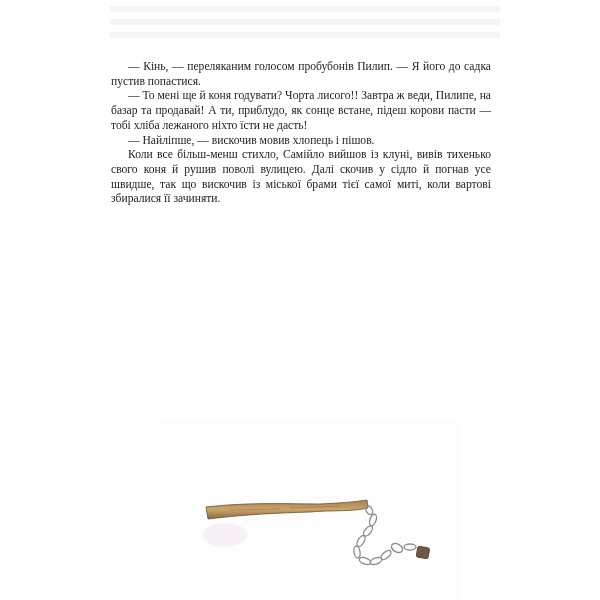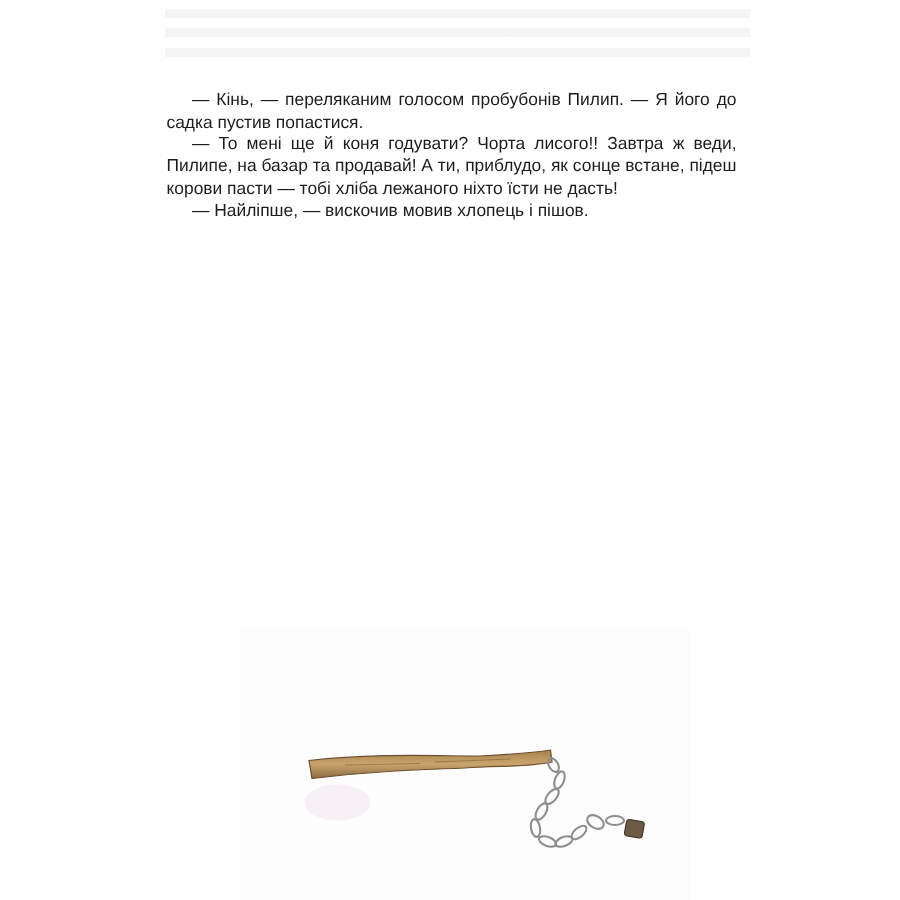--- a/index.html
+++ b/index.html
@@ -5,38 +5,39 @@
     html, body { margin: 0; padding: 0; background: #ffffff; }
     body { width: 600px; height: 600px; position: relative; overflow: hidden; }
     .page { position: absolute; left: 0; top: 0; width: 600px; height: 600px; background: #ffffff; }
     .bleed {
       position: absolute; left: 110px; top: 6px; width: 390px; height: 34px;
       opacity: 0.06;
       background: repeating-linear-gradient(180deg, #555 0 6px, transparent 6px 13px);
     }
     .text {
       position: absolute; left: 111px; top: 60px; width: 380px;
-      font-family: Liberation Sans, sans-serif;
+      font-family: Liberation Serif, serif;
       font-size: 11.6px; line-height: 14.7px; color: #1c1c1c;
       text-align: justify;
     }
     .text p { margin: 0; text-indent: 17px; }
     .illustration { position: absolute; left: 160px; top: 420px; width: 300px; height: 180px; }
     .illus-bg { position: absolute; left: 0; top: 0; width: 300px; height: 180px; background: #fdfdfe; }
   </style>
 </head>
 <body>
 
 <div class="page">
   <div class="bleed"></div>
 
   <div class="text">
     <p>— Кінь, — переляканим голосом пробубонів Пилип. — Я його до садка пустив попастися.</p>
     <p>— То мені ще й коня годувати? Чорта лисого!! Завтра ж веди, Пилипе, на базар та продавай! А ти, приблудо, як сонце встане, підеш корови пасти — тобі хліба лежаного ніхто їсти не дасть!</p>
     <p>— Найліпше, — вискочив мовив хлопець і пішов.</p>
+    <p>Коли все більш-менш стихло, Самійло вийшов із клуні, вивів тихенько свого коня й рушив поволі вулицею. Далі скочив у сідло й погнав усе швидше, так що вискочив із міської брами тієї самої миті, коли вартові збиралися її зачиняти.</p>
   </div>
 
   <div class="illustration">
     <div class="illus-bg"></div>
     <svg width="300" height="180" viewBox="0 0 300 180" style="position:absolute;left:0;top:0">
       <defs>
         <linearGradient id="wood" x1="0" y1="0" x2="0" y2="1">
           <stop offset="0" stop-color="#a8824c"></stop>
           <stop offset="0.5" stop-color="#c9a46c"></stop>
           <stop offset="1" stop-color="#8a6a3e"></stop>

